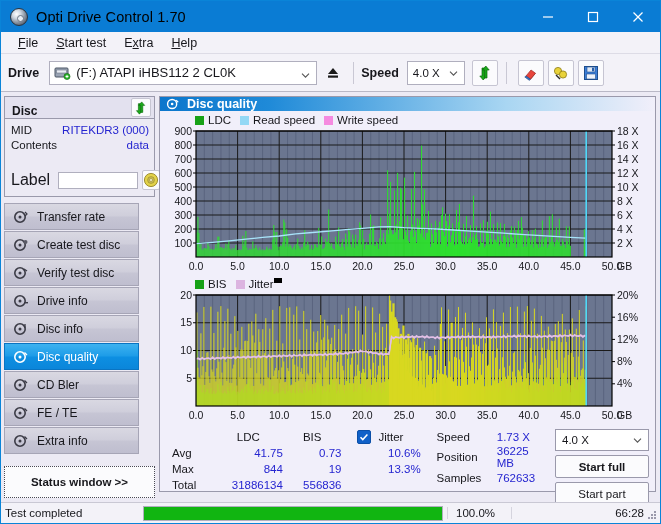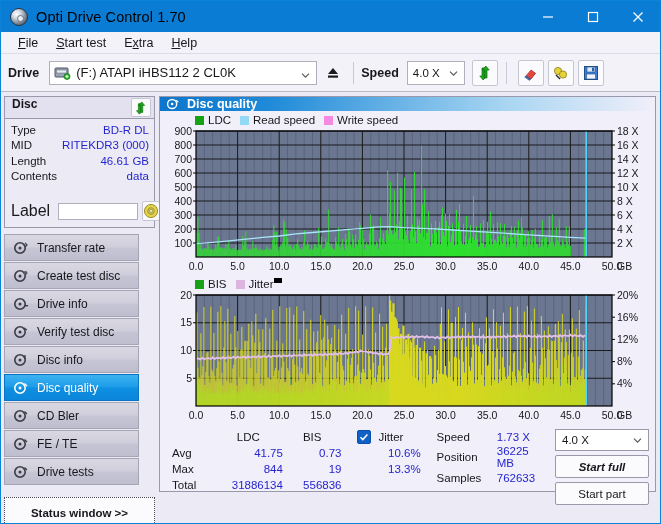--- a/index.html
+++ b/index.html
@@ -126,21 +126,21 @@
     padding-top: 4px;
   }
   .disc-panel {
     margin: 0 4px 0 3px;
     background: #eceaf4;
     border: 1px solid #9a99ab;
   }
   .disc-head {
     height: 22px;
     background: #e3e1ef;
-    display: flex; align-items: flex-start;
+    display: flex; align-items: flex-end;
     border-bottom: 1px solid #9a99ab;
     position: relative;
     padding-left: 7px;
   }
   .disc-head span.t { font-size: 12px; font-weight: bold; color: #17171c; }
   .disc-refresh {
     position: absolute; right: 3px; top: 1px;
     width: 20px; height: 19px;
     background: #fbfbfd; border: 1px solid #c6c5d2; border-radius: 2px;
     display: flex; align-items: center; justify-content: center;
@@ -248,21 +248,21 @@
     width: 94px; height: 22px; background: #fff; border: 1px solid #9a99ab;
     display: flex; align-items: center; padding-left: 6px;
     font-size: 11.5px; position: relative; color: #17171c;
   }
   .pbtn {
     width: 94px; height: 23px; margin-top: 4px;
     background: #fbfbfd; border: 1px solid #9a99ab; border-radius: 2px;
     display: flex; align-items: center; justify-content: center;
     font-size: 11.5px; color: #17171c;
   }
-  .pbtn.bold { font-weight: bold; font-style: italic; }
+  .pbtn.bold { font-weight: bold; }
 
   
   .statusbar {
     position: absolute; left: 0; bottom: 0;
     width: 659px; height: 21px;
     background: #f3f2f8;
     border-top: 1px solid #c9c8d4;
     display: flex; align-items: center;
     font-size: 11.5px; color: #17171c;
   }
@@ -386,30 +386,22 @@
           <span class="t">Disc</span>
           <span class="disc-refresh">
             <svg width="14" height="14" viewBox="0 0 16 16">
               <path d="M5 3v8l-2.2 0 3.4 4 3.4-4-2.2 0V3z" fill="#19a819" stroke="#0c6b0c" stroke-width=".7"></path>
               <path d="M10 13V5l2.2 0-3.4-4-3.4 4 2.2 0v8z" fill="#19a819" stroke="#0c6b0c" stroke-width=".7"></path>
             </svg>
           </span>
         </div>
         <div class="disc-rows">
           <div class="drow">
-            <span class="dkey">Type</span>
-            <span class="dval">BD-R DL</span>
-          </div>
-          <div class="drow">
             <span class="dkey">MID</span>
             <span class="dval">RITEKDR3 (000)</span>
-          </div>
-          <div class="drow">
-            <span class="dkey">Length</span>
-            <span class="dval">46.61 GB</span>
           </div>
           <div class="drow">
             <span class="dkey">Contents</span>
             <span class="dval">data</span>
           </div>
           <div class="label-row">
             <span class="dkey">Label</span>
             <input class="label-input" type="text" value="" placeholder="" style="">
             <span class="label-cd">
               <svg width="16" height="16" viewBox="0 0 16 16">
@@ -441,34 +433,34 @@
                 <circle cx="12.5" cy="5" r="2" fill="#5a5a66"></circle>
               </svg>
           </span>
           <span>Create test disc</span>
         </div>
         <div class="navbtn">
           <span class="nicon">
             <svg width="16" height="16" viewBox="0 0 16 16">
                 <circle cx="7" cy="8" r="5.2" fill="none" stroke="#3b3b46" stroke-width="1.6"></circle>
                 <circle cx="7" cy="8" r="1.5" fill="#3b3b46"></circle>
-                <rect x="11" y="9" width="4" height="1.4" fill="#3b3b46"></rect>
+                <path d="M11 4l3 2" stroke="#3b3b46" stroke-width="1.3"></path>
               </svg>
           </span>
-          <span>Drive info</span>
+          <span>Verify test disc</span>
         </div>
         <div class="navbtn">
           <span class="nicon">
             <svg width="16" height="16" viewBox="0 0 16 16">
                 <circle cx="7" cy="8" r="5.2" fill="none" stroke="#3b3b46" stroke-width="1.6"></circle>
                 <circle cx="7" cy="8" r="1.5" fill="#3b3b46"></circle>
-                <path d="M11 4l3 2" stroke="#3b3b46" stroke-width="1.3"></path>
+                <rect x="11" y="9" width="4" height="1.4" fill="#3b3b46"></rect>
               </svg>
           </span>
-          <span>Verify test disc</span>
+          <span>Drive info</span>
         </div>
         <div class="navbtn">
           <span class="nicon">
             <svg width="16" height="16" viewBox="0 0 16 16">
                 <circle cx="7" cy="8" r="5.2" fill="none" stroke="#3b3b46" stroke-width="1.6"></circle>
                 <circle cx="7" cy="8" r="1.5" fill="#3b3b46"></circle>
                 <path d="M12 3v4" stroke="#3b3b46" stroke-width="1.3"></path>
               </svg>
           </span>
           <span>Disc info</span>
@@ -504,21 +496,21 @@
           <span>FE / TE</span>
         </div>
         <div class="navbtn">
           <span class="nicon">
             <svg width="16" height="16" viewBox="0 0 16 16">
                 <circle cx="7" cy="8" r="5.2" fill="none" stroke="#3b3b46" stroke-width="1.6"></circle>
                 <circle cx="7" cy="8" r="1.5" fill="#3b3b46"></circle>
                 <path d="M11.5 3.5l2.5 2.5" stroke="#3b3b46" stroke-width="1.3"></path>
               </svg>
           </span>
-          <span>Drive tests</span>
+          <span>Extra info</span>
         </div>
       </div>
 
       <div class="statuswin">Status window &gt;&gt;</div>
     </div>
 
     <div class="content">
       <div class="content-head">
         <span class="ci">
           <svg width="14" height="14" viewBox="0 0 16 16">
@@ -2078,13 +2070,33 @@
               </span>
             </div>
             <div class="pbtn bold">Start full</div>
             <div class="pbtn">Start part</div>
           </div>
         </div>
       </div>
     </div>
   </div>
 
+  <div class="statusbar">
+    <div class="sb-text">Test completed</div>
+    <div class="sb-prog">
+        <i id="progfill" style="width: 100%; background: rgb(17, 181, 17);"></i>
+      </div>
+    <div class="sb-pct">100.0%</div>
+    <div class="sb-time">66:28</div>
+    <span class="grip">
+      <svg width="11" height="11" viewBox="0 0 11 11">
+        <g fill="#9a99ab">
+            <rect x="8" y="2" width="2" height="2"></rect>
+            <rect x="5" y="5" width="2" height="2"></rect>
+            <rect x="8" y="5" width="2" height="2"></rect>
+            <rect x="2" y="8" width="2" height="2"></rect>
+            <rect x="5" y="8" width="2" height="2"></rect>
+            <rect x="8" y="8" width="2" height="2"></rect>
+          </g>
+      </svg>
+    </span>
+  </div>
 </div>
 
 </body></html>

